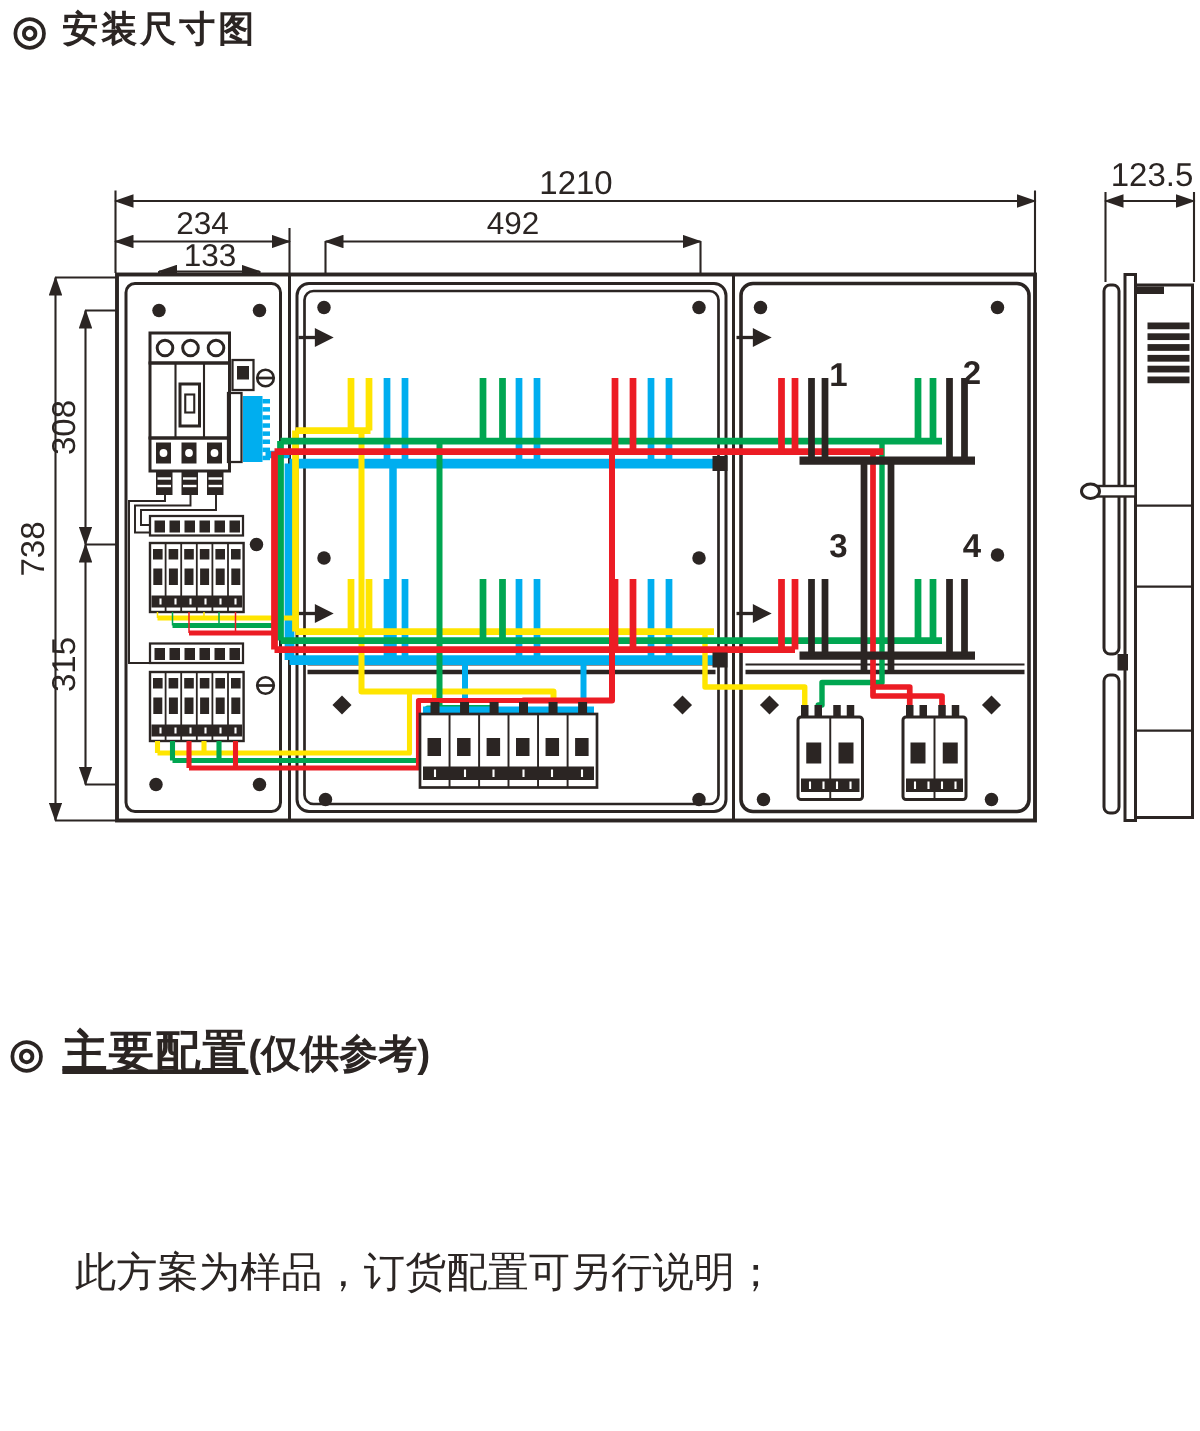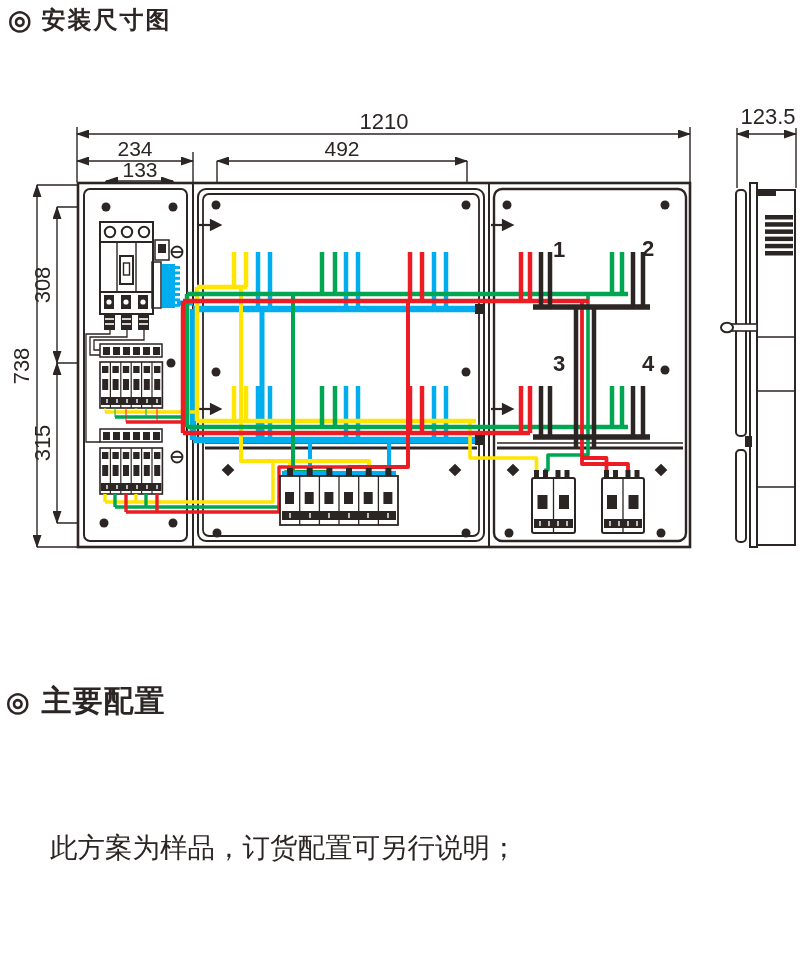--- a/index.html
+++ b/index.html
@@ -10,21 +10,21 @@
   .page-title{
     position:absolute;top:2px;left:8px;display:flex;align-items:center;gap:10px;
     font-weight:bold;
   }
   .page-title .bullet{font-size:27px;line-height:36px;}
   .page-title .ttl{font-size:24px;letter-spacing:2px;line-height:36px;}
   #diagram{position:absolute;top:0;left:0;}
   .cfg{position:absolute;left:6px;top:681px;width:788px;}
   .cfg-head{display:flex;align-items:baseline;}
   .cfg-head .bullet{font-size:27px;font-weight:bold;margin-right:12px;}
-  .cfg-head .cfg-title{font-size:30px;font-weight:bold;letter-spacing:1px;}
+  .cfg-head .cfg-title{font-size:30px;font-weight:bold;letter-spacing:1px;text-decoration:underline;}
   .cfg-head .cfg-sub{font-size:26px;font-weight:bold;}
   .cfg-lines{margin-left:44px;margin-top:10px;font-size:27.5px;line-height:46.5px;white-space:pre-wrap;}
   .cfg-line{white-space:pre-wrap;}
   text{font-family:"Liberation Sans", sans-serif;}
 </style>
 </head>
 <body>
 
 <div class="page-title">
   <span class="bullet">◎</span>
@@ -522,20 +522,21 @@
       <ellipse cx="727" cy="327.5" rx="6" ry="4.8" fill="#ffffff" stroke="#2b2523" stroke-width="2"></ellipse>
     </g>
   </g>
   <text x="768" y="124" font-size="22" text-anchor="middle" fill="#2b2523">123.5</text>
 </svg>
 
 <div class="cfg">
   <div class="cfg-head">
     <span class="bullet">◎</span>
     <span class="cfg-title">主要配置</span>
+    <span class="cfg-sub">(仅供参考)</span>
   </div>
   <div class="cfg-lines">
     <div class="cfg-line">此方案为样品，订货配置可另行说明；</div>
     
     
     
     
   </div>
 </div>
 

